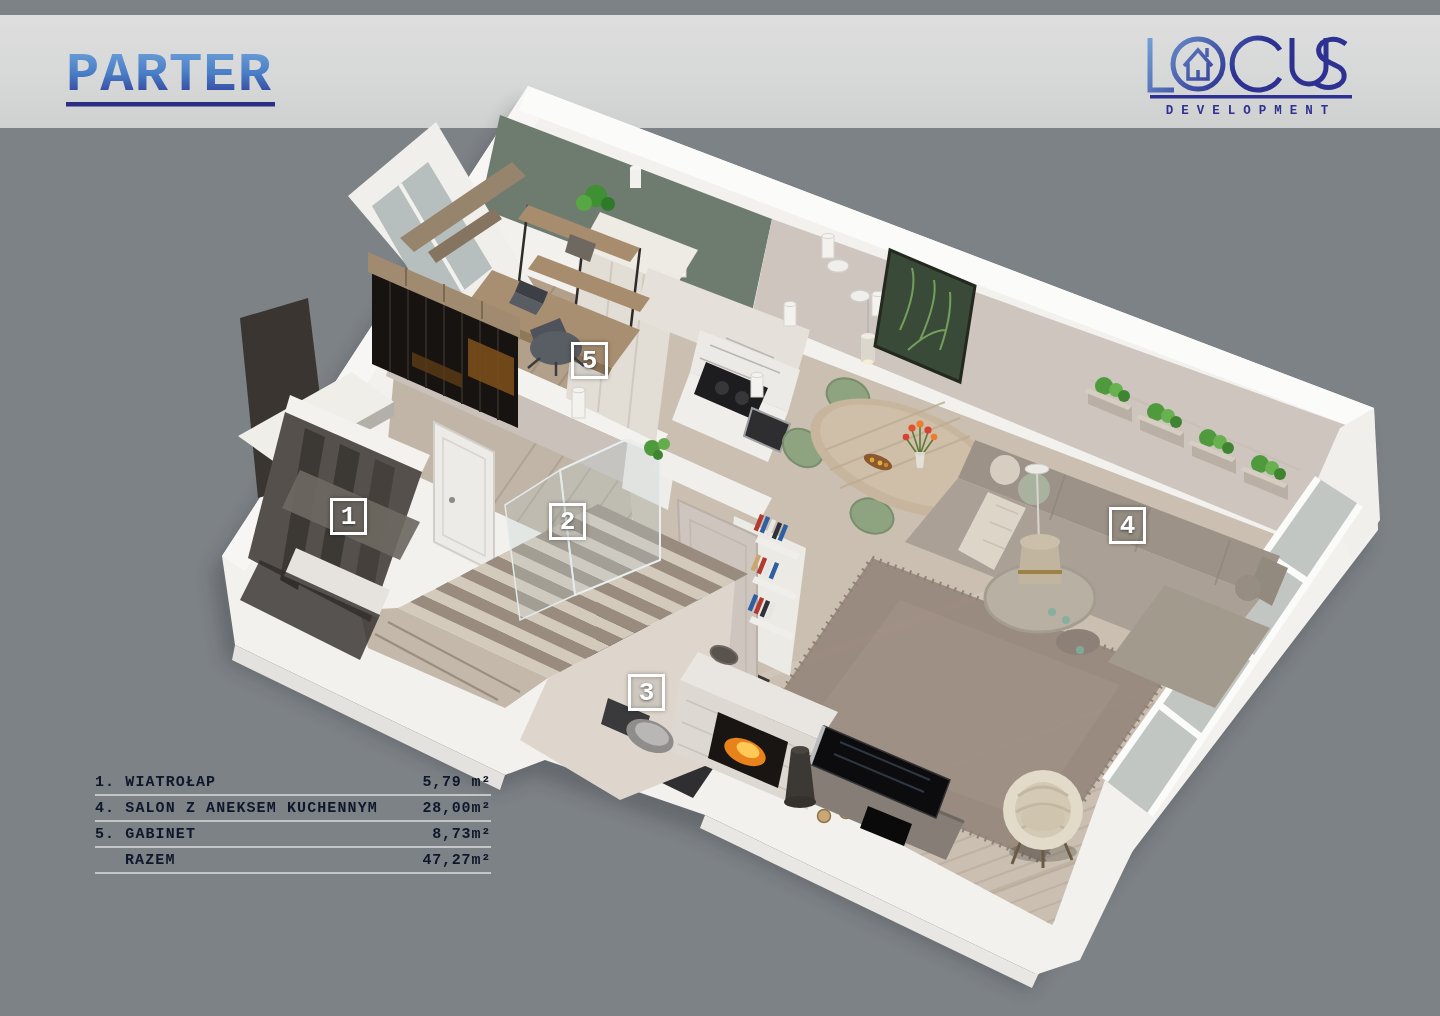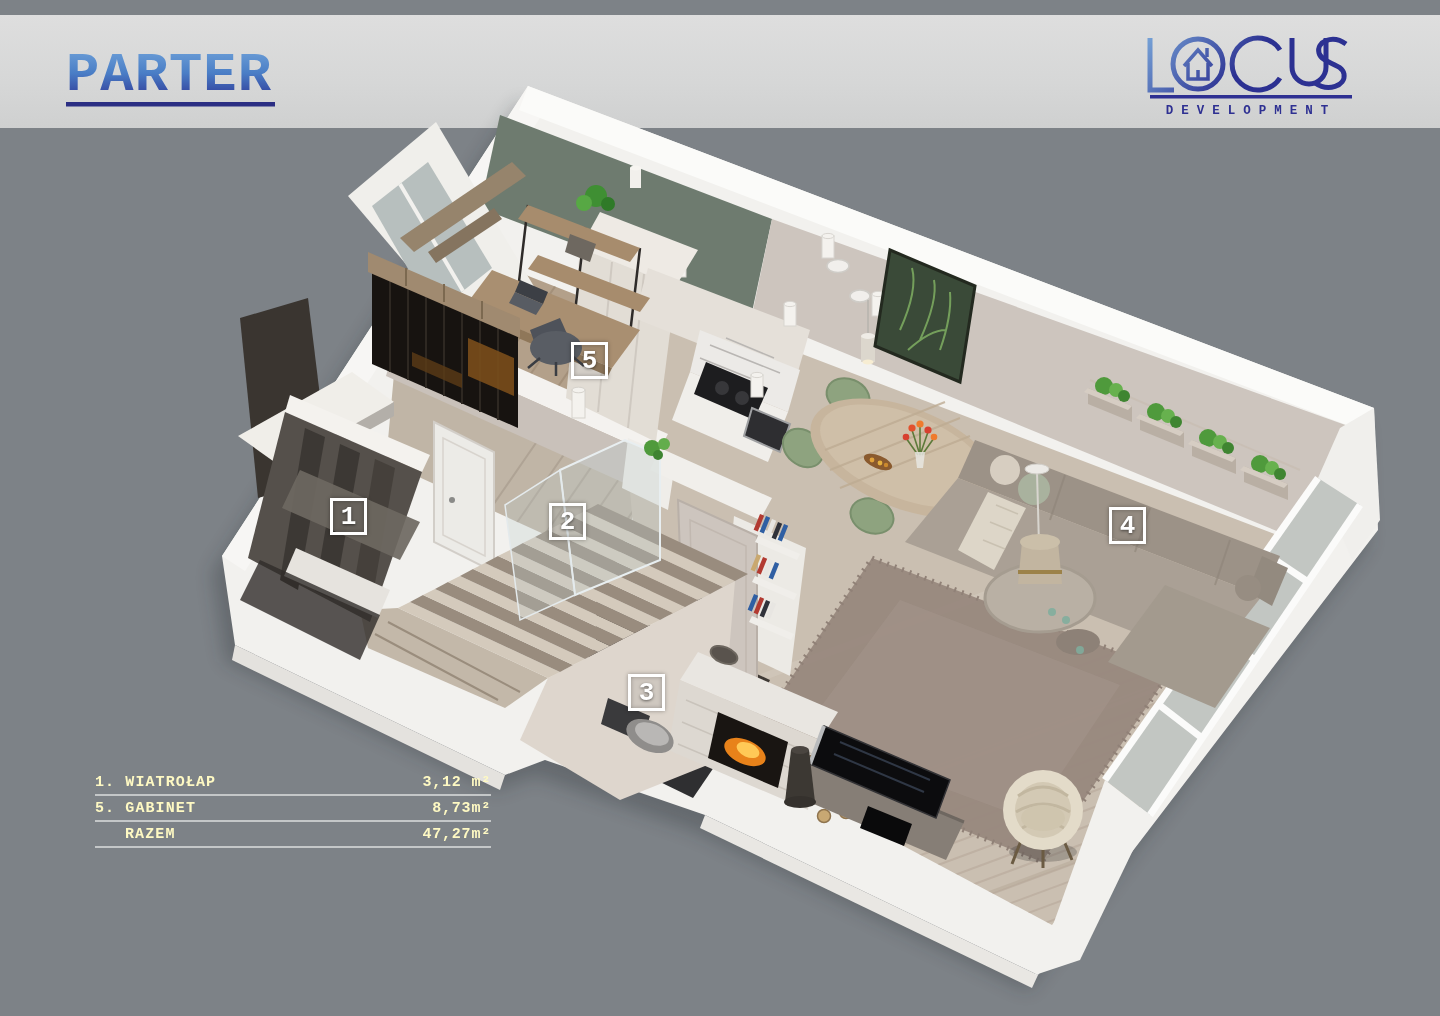--- a/index.html
+++ b/index.html
@@ -8,21 +8,21 @@
   .header-band{position:absolute;left:0;top:15px;width:1440px;height:113px;
         background:linear-gradient(180deg,#dedede 0%,#d6d7d7 60%,#cfd0d0 100%);}
   .title-svg{position:absolute;left:64px;top:40px;}
   .logo-svg{position:absolute;left:1138px;top:26px;}
   .plan-svg{position:absolute;left:0;top:0;}
   .marker{position:absolute;width:37px;height:37px;box-sizing:border-box;border:3px solid #ffffff;
         background:rgba(80,80,80,0.10);display:flex;align-items:center;justify-content:center;
         color:#fff;font-weight:bold;font-size:26px;line-height:1;
         box-shadow:0 0 4px rgba(0,0,0,.35), inset 0 0 4px rgba(0,0,0,.28);
         text-shadow:0 1px 3px rgba(0,0,0,.55);}
-  .legend{position:absolute;left:95px;top:770px;width:396px;color:#fef9c3;}
+  .legend{position:absolute;left:95px;top:770px;width:396px;color:#0f172a;}
   .legend-row{display:flex;justify-content:space-between;align-items:flex-end;height:26px;
         box-sizing:border-box;border-bottom:2px solid #c4c7c8;padding:0 0 3px 0;
         font-weight:bold;font-size:15px;letter-spacing:1.1px;white-space:nowrap;}
   .legend-row .row-area{letter-spacing:0.8px;}
   .legend-row.total .row-label{padding-left:30px;text-align:right;}
 </style>
 </head>
 <body>
 
 <div class="page">
@@ -517,21 +517,25 @@
 
   <div class="marker" style="left:330px;top:498px">1</div>
   <div class="marker" style="left:549px;top:503px">2</div>
   <div class="marker" style="left:628px;top:674px">3</div>
   <div class="marker" style="left:1109px;top:507px">4</div>
   <div class="marker" style="left:571px;top:342px">5</div>
 
   <div class="legend">
     <div class="legend-row">
       <span class="row-label">1. WIATROŁAP</span>
-      <span class="row-area">3,12 m²</span>
+      <span class="row-area">5,79 m²</span>
+    </div>
+    <div class="legend-row">
+      <span class="row-label">4. SALON Z ANEKSEM KUCHENNYM</span>
+      <span class="row-area">28,00m²</span>
     </div>
     <div class="legend-row">
       <span class="row-label">5. GABINET</span>
       <span class="row-area">8,73m²</span>
     </div>
     <div class="legend-row total">
       <span class="row-label">RAZEM</span>
       <span class="row-area">47,27m²</span>
     </div>
   </div>

